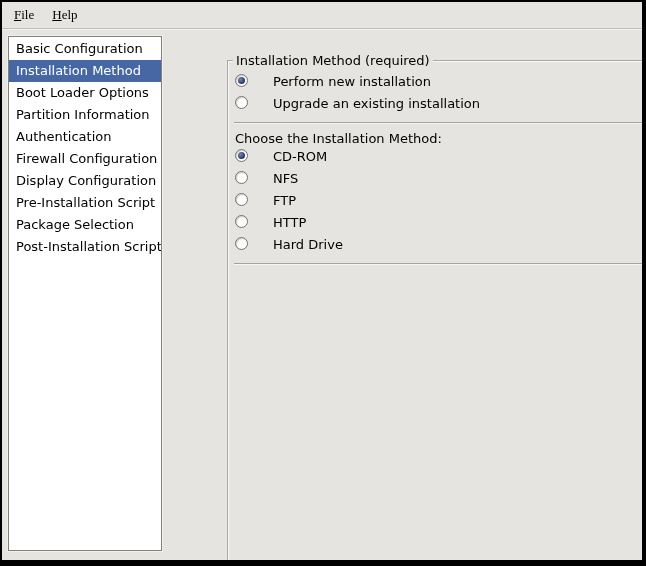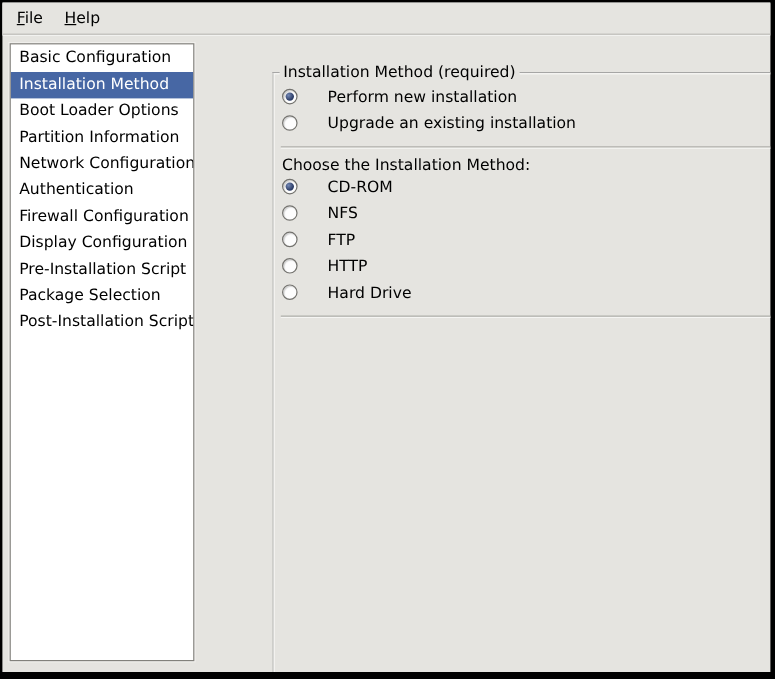--- a/index.html
+++ b/index.html
@@ -22,21 +22,21 @@
     position:absolute; top:0; left:0; right:0; height:27px;
     display:flex; align-items:stretch; padding-left:3px;
     border-bottom:1px solid #bdbcb8;
     box-shadow:0 1px 0 #f2f2f0;
     background:#e5e4e0;
   }
   .menu-item {
     display:flex; align-items:center;
     padding:0 9px; cursor:default;
   }
-  .menu-label { display:inline-block; }
+  .menu-label { display:inline-block;font-family:Liberation Serif, serif; }
   .menu-label::first-letter { text-decoration:underline; }
 
   
   .nav-list {
     position:absolute; left:6px; top:34px; width:154px; height:515px;
     background:#fff;
     border:1px solid #82817c;
     box-shadow:0 0 0 1px #f0efec;
     padding-top:1px;
     overflow:hidden;
@@ -106,21 +106,20 @@
     <div class="menu-item">
       <span class="menu-label">Help</span>
     </div>
   </div>
 
   <div class="nav-list">
       <div class="nav-item">Basic Configuration</div>
       <div class="nav-item selected">Installation Method</div>
       <div class="nav-item">Boot Loader Options</div>
       <div class="nav-item">Partition Information</div>
-      <div class="nav-item">Network Configuration</div>
       <div class="nav-item">Authentication</div>
       <div class="nav-item">Firewall Configuration</div>
       <div class="nav-item">Display Configuration</div>
       <div class="nav-item">Pre-Installation Script</div>
       <div class="nav-item">Package Selection</div>
       <div class="nav-item">Post-Installation Script</div>
     </div>
 
   <div class="frame">
     <span class="frame-title">Installation Method (required)</span>

